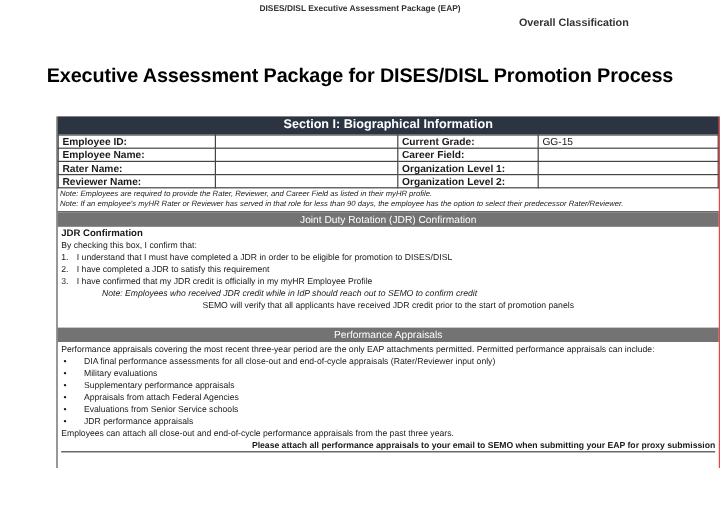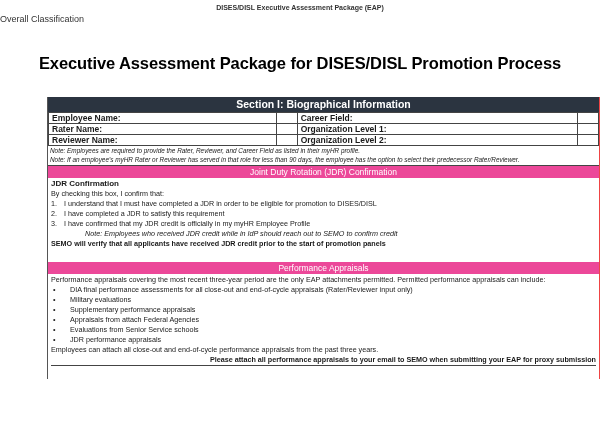--- a/index.html
+++ b/index.html
@@ -1,48 +1,54 @@
 <!DOCTYPE html>
 <html><head>
 <meta charset="utf-8">
 <style>
   html, body { margin:0; padding:0; background:#ffffff; }
   body { width:600px; height:424px; overflow:hidden; position:relative; font-family:"Liberation Sans", "DejaVu Sans", sans-serif; color:#1a1a1a; }
   .hdr1 { position:absolute; top:4px; left:0; width:600px; text-align:center; font-size:7px; font-weight:bold; color:#333; }
-  .hdr2 { position:absolute; top:14px; left:0; width:476px; text-align:left; font-size:9px; font-weight:normal; color:#333; }
+  .hdr2 { position:absolute; top:14px; left:0; width:524px; text-align:right; font-size:9px; font-weight:bold; color:#333; }
   .title { position:absolute; top:54px; left:0; width:600px; text-align:center; font-size:16.5px; font-weight:bold; color:#000000; letter-spacing:-0.1px; }
   .frame { position:absolute; left:23px; top:97px; width:551px; border-left:1px solid #555; border-right:5px solid #ef4444;margin-left:24px; }
   .bar-dark { background:#2b3440; color:#fff; text-align:center; font-size:10.5px; font-weight:bold; height:15px; line-height:15px; }
-  .bar-blue { background:#ec4899; color:#fff; text-align:center; font-size:8.5px; height:12px; line-height:12px; }
+  .bar-blue { background:#737373; color:#fff; text-align:center; font-size:8.5px; height:12px; line-height:12px; }
   table.bio { border-collapse:collapse; width:100%; font-size:8.5px; }
   table.bio td { border:1px solid #444; height:10px; padding:0 3px; line-height:10px; }
   table.bio td.lbl { font-weight:bold; }
   .c1 { width:124px; } .c2 { width:145px; } .c3 { width:110px; } .c4 { }
   .note { font-size:6.4px; font-style:italic; padding:1px 2px; line-height:8.5px; border-bottom:1px solid #444; }
   .sec { font-size:7.2px; padding:1px 3px 13px 3px; line-height:10px; }
   .sec .h { font-weight:bold; font-size:8px; }
   .ol-item { display:flex; }
   .ol-item .n { width:13px; }
   .ind-note { font-style:italic; padding-left:34px; }
-  .ctr-bold { font-weight:bold; }
+  .ctr-bold { font-weight:normal; text-align:center; }
   .bul { display:flex; }
   .bul .d { width:17px; padding-left:2px; }
   .final { font-weight:bold; text-align:right; border-bottom:1px solid #444; }
 </style>
 </head>
 <body>
 
 <div class="hdr1">DISES/DISL Executive Assessment Package (EAP)</div>
 <div class="hdr2">Overall Classification</div>
 <div class="title">Executive Assessment Package for DISES/DISL Promotion Process</div>
 
 <div class="frame">
   <div class="bar-dark">Section I: Biographical Information</div>
   <table class="bio">
     <tbody>
+        <tr>
+      <td class="lbl c1">Employee ID:</td>
+      <td class="c2"></td>
+      <td class="lbl c3">Current Grade:</td>
+      <td class="c4">GG-15</td>
+    </tr>
     <tr>
       <td class="lbl">Employee Name:</td>
       <td></td>
       <td class="lbl">Career Field:</td>
       <td></td>
     </tr>
     <tr>
       <td class="lbl">Rater Name:</td>
       <td></td>
       <td class="lbl">Organization Level 1:</td>

